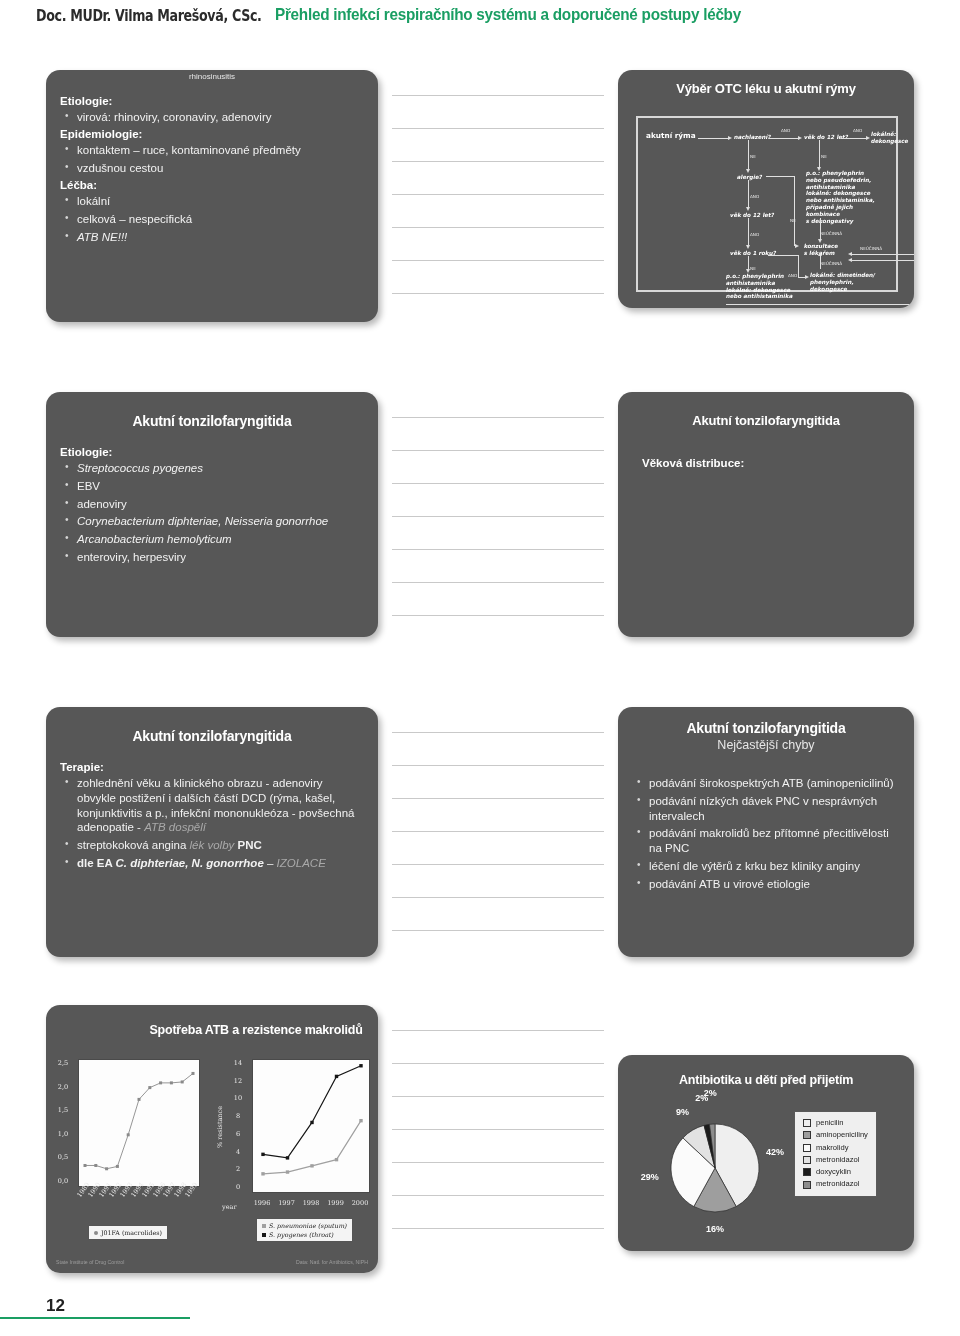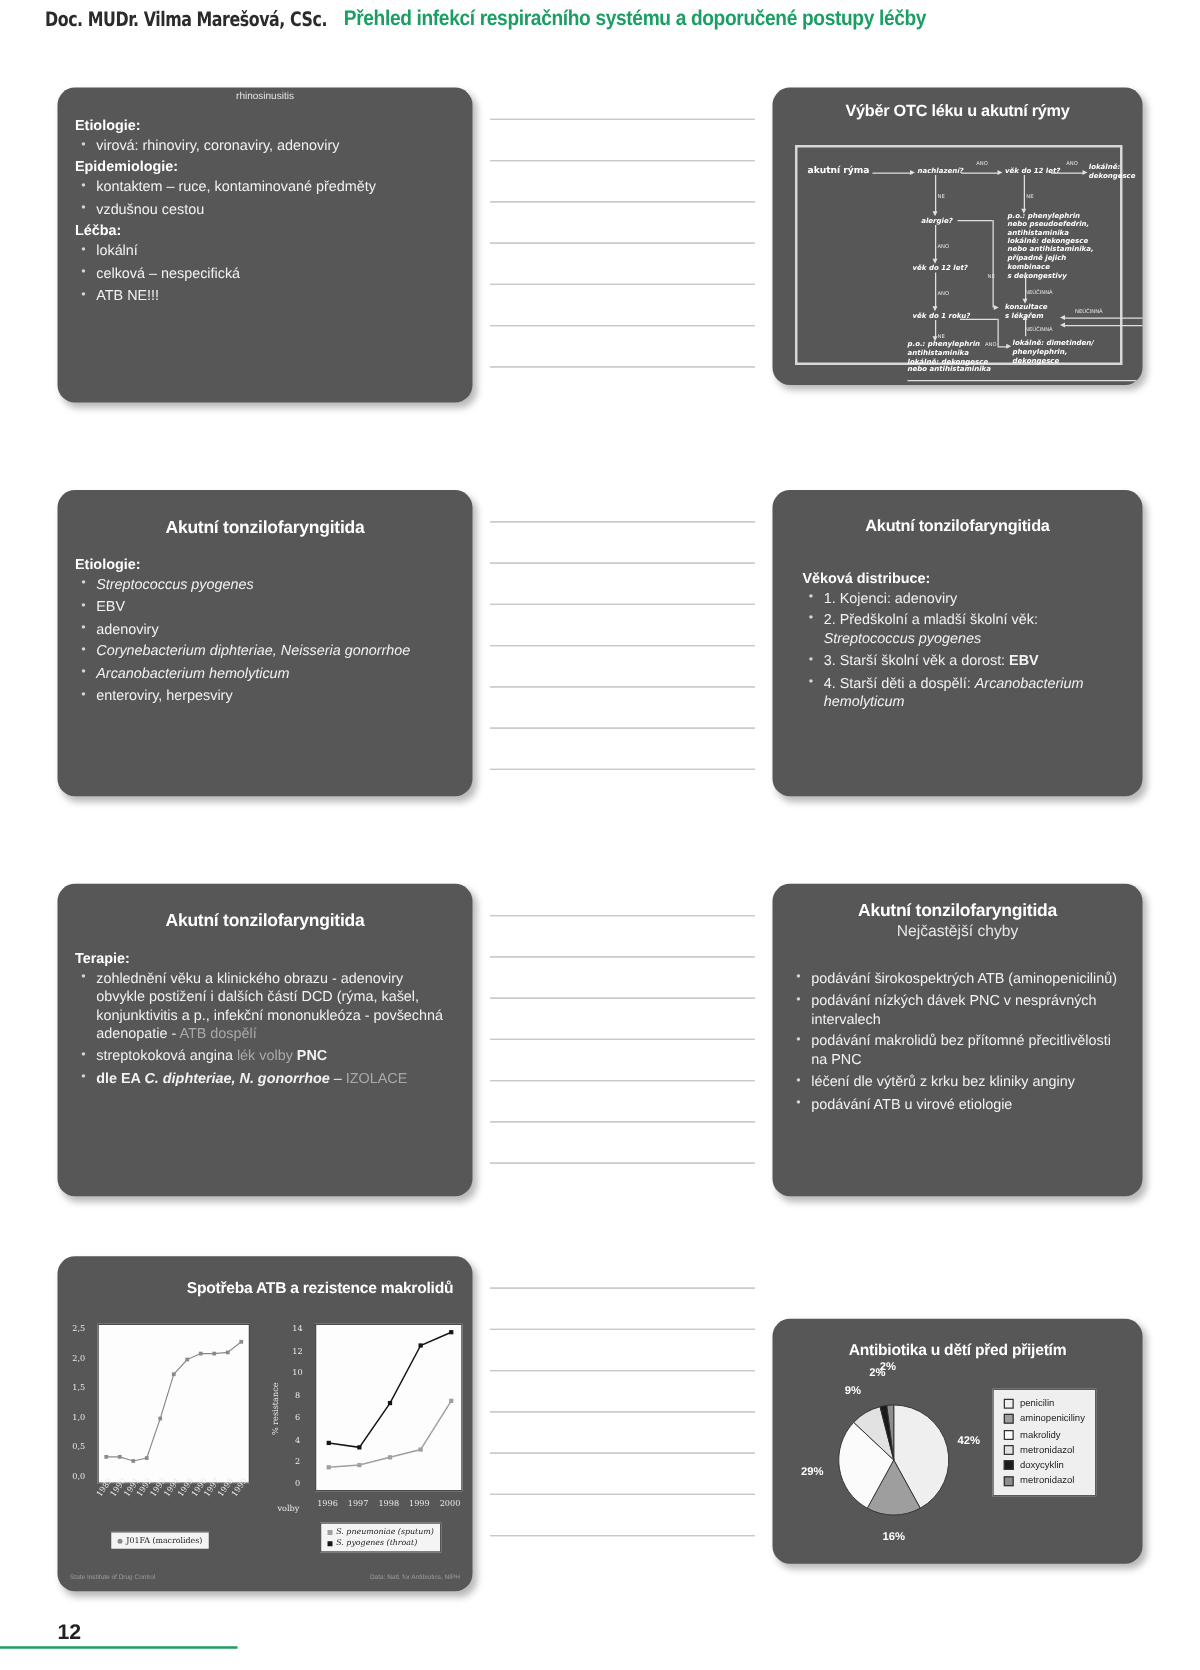--- a/index.html
+++ b/index.html
@@ -47,21 +47,21 @@
   ul.bl>li{
     position:relative;padding-left:17px;margin-bottom:3px;
     font-size:11.5px;line-height:1.3;color:#f2f2f2;
   }
   ul.bl>li:before{
     content:"\2022";position:absolute;left:5px;top:-1px;
     color:#d6d6d6;font-size:10px;
   }
   .it{font-style:italic;}
   .bd{font-weight:bold;}
-  .dim{color:#a9a9a9;}
+  .dim{color:#a9a9a9;font-style:italic;}
 
   
   .flow-wrap{
     position:absolute;left:18px;top:46px;right:16px;bottom:16px;
     border:2px solid #d8d8d8;background:#575757;
   }
   .flow-inner{position:absolute;left:0;top:0;right:0;bottom:0;}
   .fx{
     position:absolute;font-size:5.6px;line-height:1.22;color:#ffffff;
     font-weight:bold;font-style:italic;white-space:nowrap;
@@ -298,26 +298,20 @@
         <li class="it">Arcanobacterium hemolyticum</li>
         <li>enteroviry, herpesviry</li>
       </ul>
     </div>
   </div>
 
   <div class="slide" style="left:618px;top:392px;width:296px;height:245px;">
     <div class="slide-title" style="font-size:13px;padding-top:22px;">Akutní tonzilofaryngitida</div>
     <div class="body" style="margin-top:28px;padding-left:24px;">
       <div class="lead">Věková distribuce:</div>
-      <ul class="bl">
-        <li>1. Kojenci: adenoviry</li>
-        <li>2. Předškolní a mladší školní věk: <span class="it">Streptococcus pyogenes</span></li>
-        <li>3. Starší školní věk a dorost: <span class="bd">EBV</span></li>
-        <li>4. Starší děti a dospělí: <span class="it">Arcanobacterium hemolyticum</span></li>
-      </ul>
     </div>
   </div>
 
   <div class="slide" style="left:46px;top:707px;width:332px;height:250px;">
     <div class="slide-title" style="font-size:14px;padding-top:22px;">Akutní tonzilofaryngitida</div>
     <div class="body" style="margin-top:16px;">
       <div class="lead">Terapie:</div>
       <ul class="bl">
         <li>zohlednění věku a klinického obrazu - adenoviry obvykle postižení i dalších částí DCD (rýma, kašel, konjunktivitis a p., infekční mononukleóza - povšechná adenopatie - <span class="dim">ATB dospělí</span></li>
         <li>streptokoková angina <span class="dim">lék volby</span> <span class="bd">PNC</span></li>
@@ -417,21 +411,21 @@
           <div class="ytick" style="left: 14px; top: 6px; width: 20px;">14</div>
         </div>
       <div id="xt-right">
           <div class="xtick" style="left: 38px; top: 146px; width: 20px; text-align: center;">1996</div>
           <div class="xtick" style="left: 62.5px; top: 146px; width: 20px; text-align: center;">1997</div>
           <div class="xtick" style="left: 87px; top: 146px; width: 20px; text-align: center;">1998</div>
           <div class="xtick" style="left: 111.5px; top: 146px; width: 20px; text-align: center;">1999</div>
           <div class="xtick" style="left: 136px; top: 146px; width: 20px; text-align: center;">2000</div>
         </div>
       <div class="axlabel" style="left:-24px;top:70px;transform:rotate(-90deg);transform-origin:center;width:60px;text-align:center;">% resistance</div>
-      <div class="axlabel" style="left:8px;top:150px;">volby</div>
+      <div class="axlabel" style="left:8px;top:150px;">year</div>
       <div class="legendbox" style="left:42px;top:165px;">
         <div class="lg-row">
           <span class="lg-mk" style="background:#a0a0a0;"></span>
           <span class="it">S. pneumoniae (sputum)</span>
         </div>
         <div class="lg-row">
           <span class="lg-mk" style="background:#161616;"></span>
           <span class="it">S. pyogenes (throat)</span>
         </div>
       </div>

